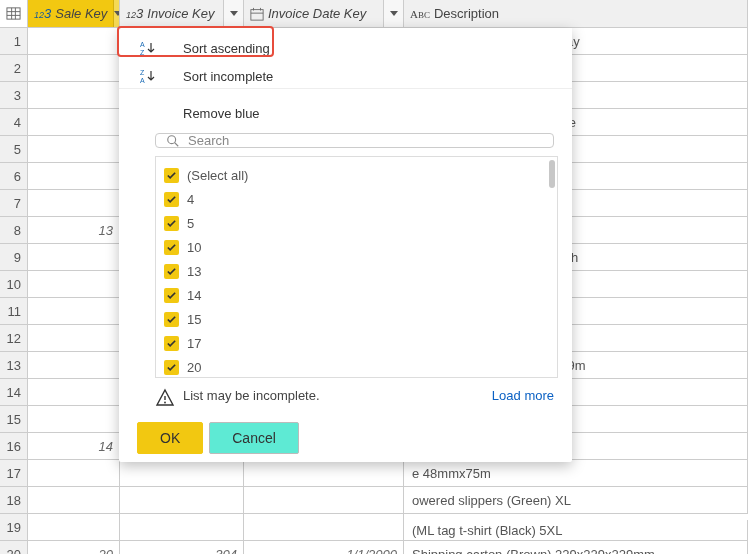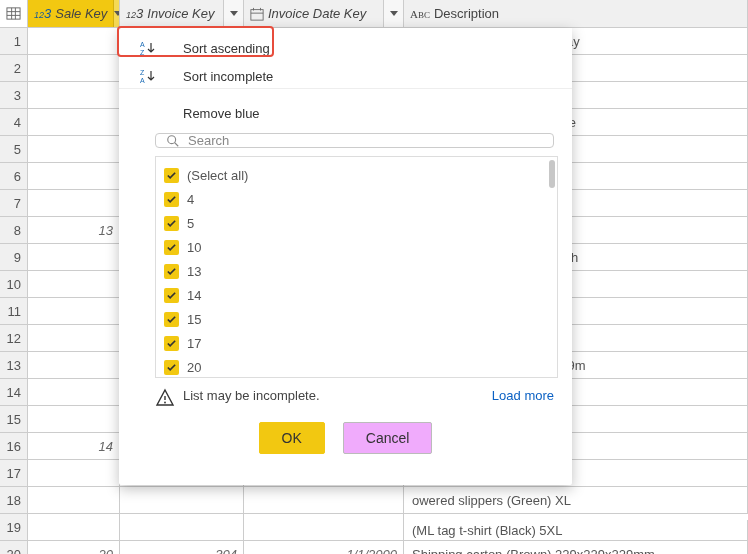--- a/index.html
+++ b/index.html
@@ -47,22 +47,22 @@
 .filter-list { margin: 0 14px 0 36px; border: 1px solid #ddd; padding: 6px 3px 6px 8px; height: 222px; position: relative; }
 .fitem { display: flex; align-items: center; gap: 8px; height: 24px; color: #555; }
 .cb { width: 15px; height: 15px; background: #f2c811; border-radius: 2px; display: flex; align-items: center; justify-content: center; flex-shrink: 0; }
 .cb svg { width: 11px; height: 11px; }
 .fscroll { position: absolute; right: 2px; top: 3px; width: 6px; height: 28px; background: #c7c7c7; border-radius: 3px; }
 
 .footer-msg { display: flex; align-items: flex-start; gap: 8px; margin: 10px 18px 0 36px; color: #444; }
 .footer-msg .warn { width: 20px; height: 20px; }
 .footer-msg .load { margin-left: auto; color: #0b61c4; }
 
-.btn-row { display: flex; gap: 18px; justify-content: center; padding: 14px 18px 31px 18px; }
-.btn { height: 32px; padding: 0 22px; border: 1px solid #bbb; background: #f0abfc; border-radius: 2px; font-size: 14px; color: #333; display: flex; align-items: center; }
+.btn-row { display: flex; gap: 6px; justify-content: flex-start; padding: 14px 18px 8px 18px; }
+.btn { height: 32px; padding: 0 22px; border: 1px solid #bbb; background: #5eead4; border-radius: 2px; font-size: 14px; color: #333; display: flex; align-items: center; }
 .btn.ok { background: #f2c811; border-color: #f2c811; color: #333; }
 
 svg { display: block; }
 </style>
 </head>
 <body>
 
 <div class="grid">
   <div class="row header">
     <div class="cell rowhdr tbl-icon">

